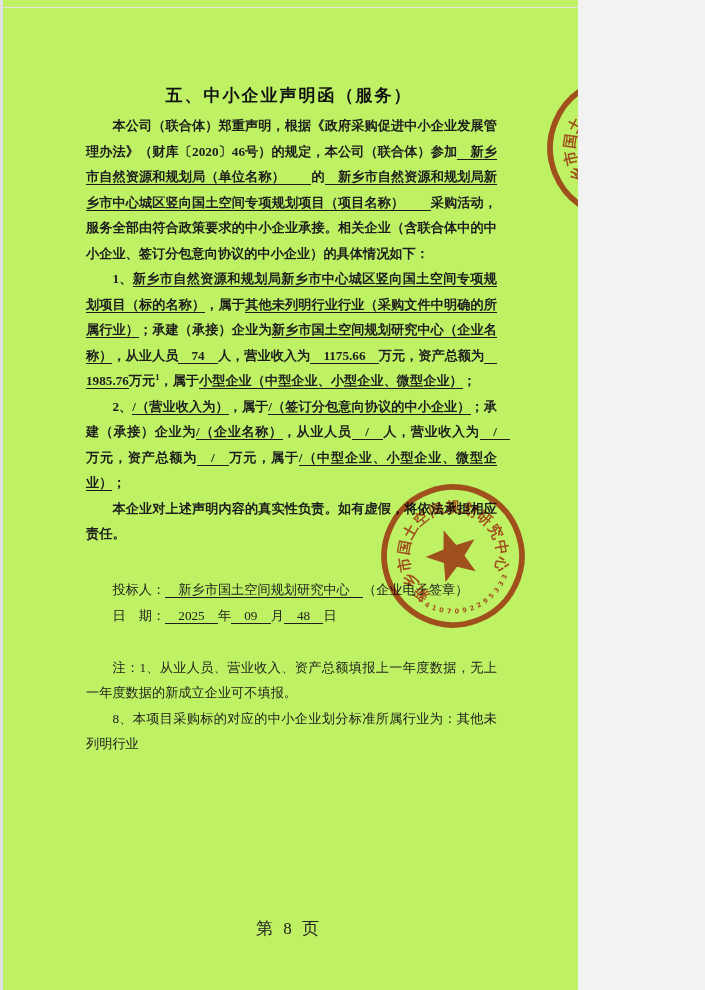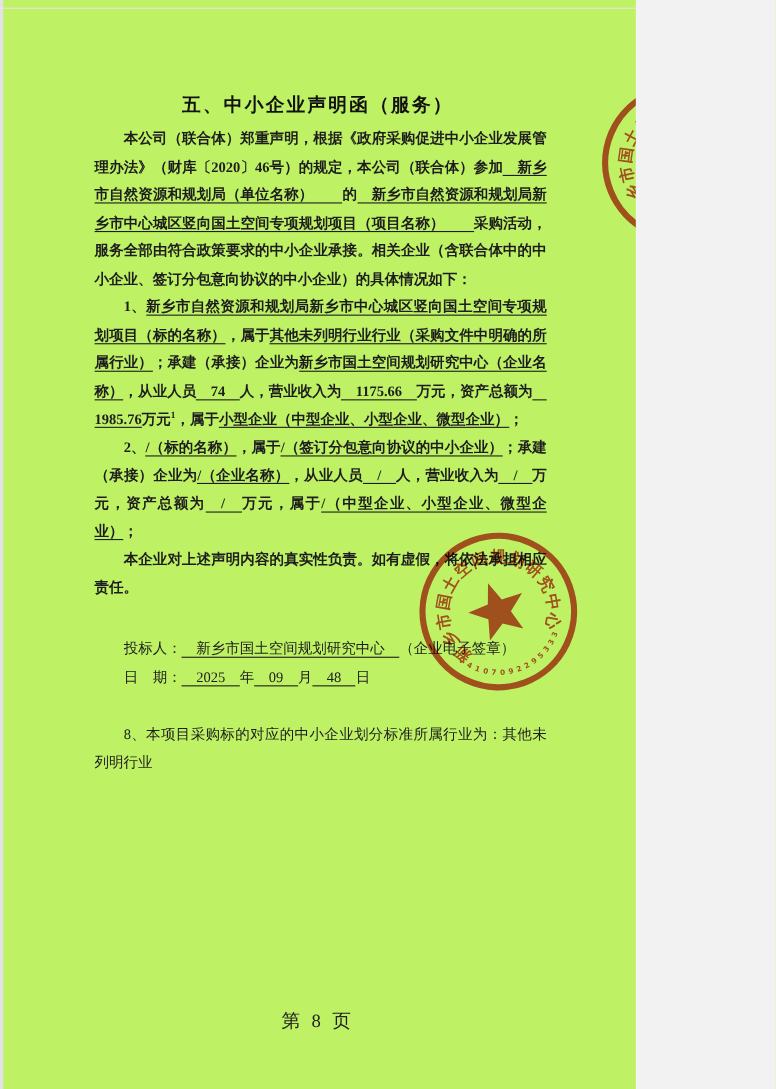--- a/index.html
+++ b/index.html
@@ -92,30 +92,31 @@
 
 <div class="page">
   <div class="scan-edge-left"></div>
   <div class="scan-edge-top"></div>
 
   <h1 class="title">五、中小企业声明函（服务）</h1>
 
   <div class="content">
     <p class="para"><span>本公司（联合体）郑重声明，根据《政府采购促进中小企业发展管理办法》（财库〔2020〕46号）的规定，本公司（联合体）参加</span><span class="u">　新乡市自然资源和规划局（单位名称）　　</span><span>的</span><span class="u">　新乡市自然资源和规划局新乡市中心城区竖向国土空间专项规划项目（项目名称）　　</span><span>采购活动，服务全部由符合政策要求的中小企业承接。相关企业（含联合体中的中小企业、签订分包意向协议的中小企业）的具体情况如下：</span></p>
     <p class="para"><span>1、</span><span class="u">新乡市自然资源和规划局新乡市中心城区竖向国土空间专项规划项目（标的名称）</span><span>，属于</span><span class="u">其他未列明行业行业（采购文件中明确的所属行业）</span><span>；承建（承接）企业为</span><span class="u">新乡市国土空间规划研究中心（企业名称）</span><span>，从业人员</span><span class="u">　74　</span><span>人，营业收入为</span><span class="u">　1175.66　</span><span>万元，资产总额为</span><span class="u">　1985.76</span><span>万元</span><sup class="fn">1</sup><span>，属于</span><span class="u">小型企业（中型企业、小型企业、微型企业）</span><span>；</span></p>
-    <p class="para"><span>2、</span><span class="u">/（标的名称）</span><span>，属于</span><span class="u">/（签订分包意向协议的中小企业）</span><span>；承建（承接）企业为</span><span class="u">/（企业名称）</span><span>，从业人员</span><span class="u">　/　</span><span>人，营业收入为</span><span class="u">　/　</span><span>万元，资产总额为</span><span class="u">　/　</span><span>万元，属于</span><span class="u">/（中型企业、小型企业、微型企业）</span><span>；</span></p>
+    <p class="para"><span>2、</span><span class="u">/（营业收入为）</span><span>，属于</span><span class="u">/（签订分包意向协议的中小企业）</span><span>；承建（承接）企业为</span><span class="u">/（企业名称）</span><span>，从业人员</span><span class="u">　/　</span><span>人，营业收入为</span><span class="u">　/　</span><span>万元，资产总额为</span><span class="u">　/　</span><span>万元，属于</span><span class="u">/（中型企业、小型企业、微型企业）</span><span>；</span></p>
     <p class="para"><span>本企业对上述声明内容的真实性负责。如有虚假，将依法承担相应责任。</span></p>
   </div>
 
   <div class="sig">
     <p><span>投标人：</span><span class="u">　新乡市国土空间规划研究中心　</span><span>（企业电子签章）</span></p>
     <p><span>日　期：</span><span class="u">　2025　</span><span>年</span><span class="u">　09　</span><span>月</span><span class="u">　48　</span><span>日</span></p>
   </div>
 
   <div class="notes">
+    <p><span>注：1、从业人员、营业收入、资产总额填报上一年度数据，无上一年度数据的新成立企业可不填报。</span></p>
     <p><span>8、本项目采购标的对应的中小企业划分标准所属行业为：其他未列明行业</span></p>
   </div>
 
   <div class="footer">第 8 页</div>
 
   <svg class="seal top" viewBox="0 0 170 170">
       <g>
         <circle cx="85" cy="85" r="78" fill="none" stroke="#d23c2e" stroke-width="6.5"></circle>
         <polygon points="85,54 92.64,74.48 114.48,75.42 97.36,89.02 103.22,110.08 85,98 66.78,110.08 72.64,89.02 55.52,75.42 77.36,74.48" fill="#d23c2e"></polygon>
         <text x="36.50257738807143" y="113" transform="rotate(240 36.50257738807143 113)" class="seal-char" fill="#d23c2e">新</text>

